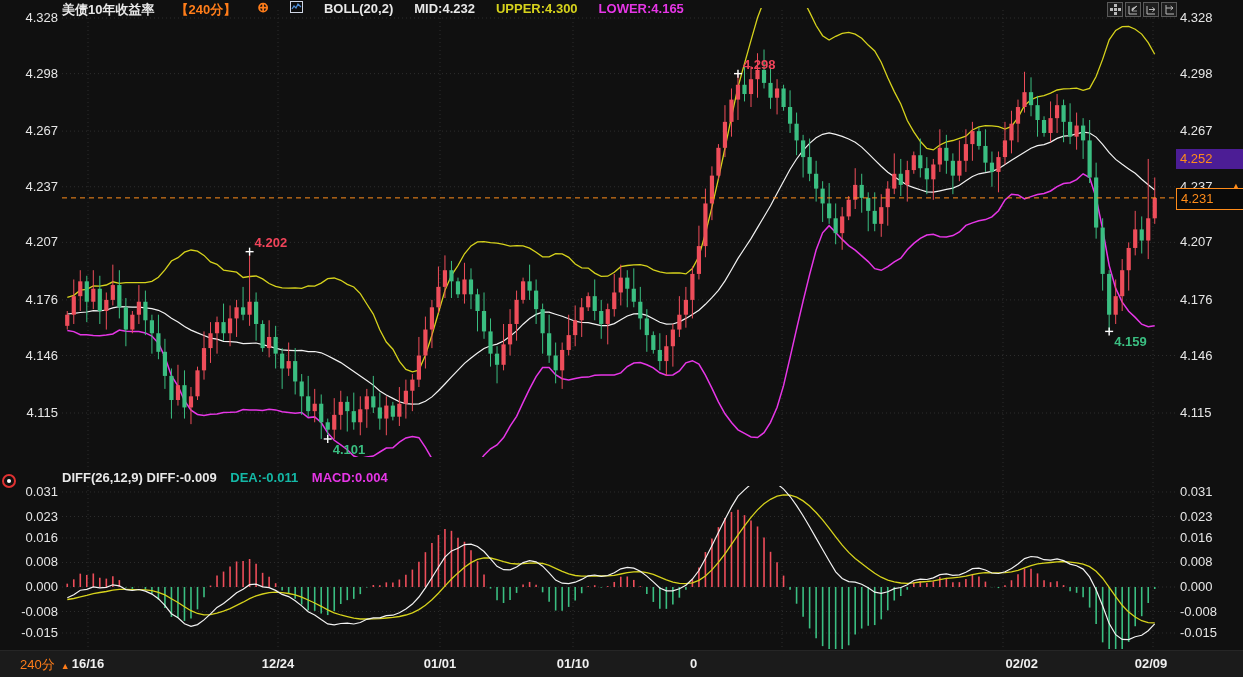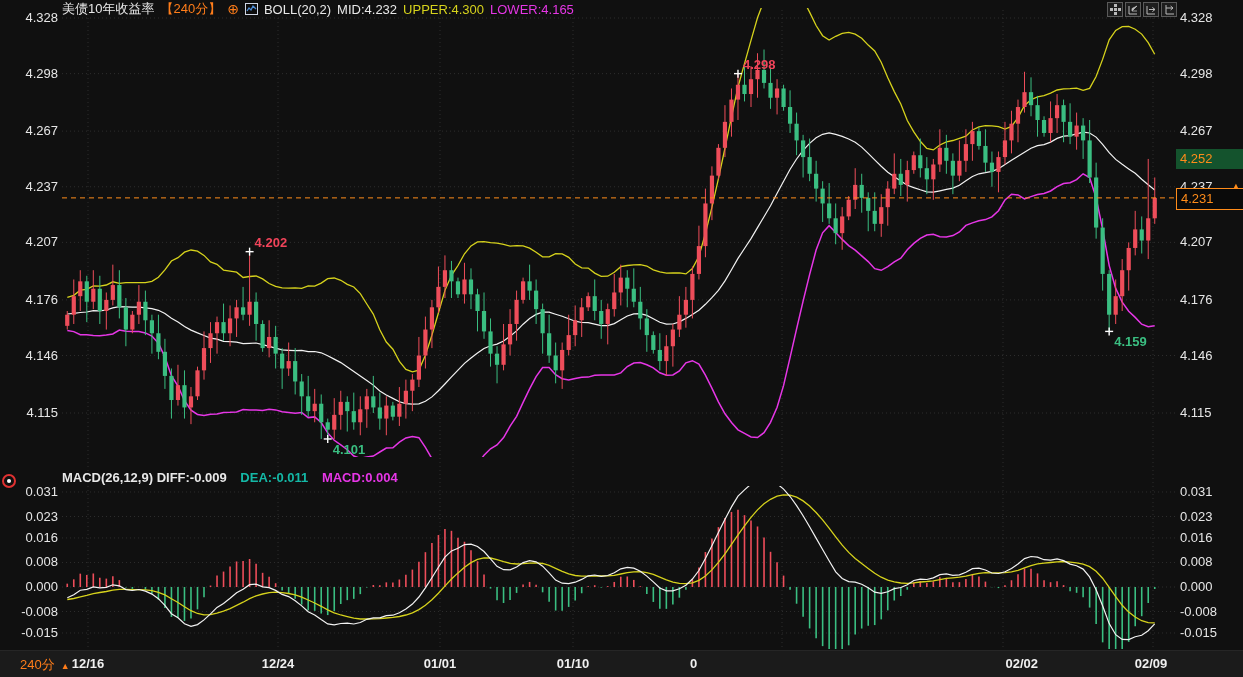--- a/index.html
+++ b/index.html
@@ -1,41 +1,41 @@
 <!DOCTYPE html>
 <html><head>
 <meta charset="utf-8">
 <style>
   html,body{margin:0;padding:0;background:#0c0c0c;}
   .app{position:relative;width:1243px;height:677px;background:#101010;overflow:hidden;
        font-family:"Liberation Sans",sans-serif;-webkit-font-smoothing:antialiased;}
   #chart-svg{position:absolute;left:0;top:0;}
-  .hdr{position:absolute;left:62px;top:1px;height:16px;font-size:13px;font-weight:400;
-       color:#e8e8e8;white-space:nowrap;display:flex;align-items:center;gap:6px;z-index:5;}
+  .hdr{position:absolute;left:62px;top:1px;height:16px;font-size:13px;font-weight:700;
+       color:#e8e8e8;white-space:nowrap;display:flex;gap:21px;z-index:5;}
   .hdr .tf{color:#ff7d1a;}
   .hdr .oplus{color:#ff7d1a;font-size:14px;line-height:12px;}
   .hdr .up{color:#d6d21c;}
   .hdr .lo{color:#e636e6;}
   .chart-ic{display:inline-block;width:13px;height:12px;}
   .toolbar{position:absolute;right:66px;top:2px;display:flex;gap:2px;z-index:6;}
   .tbtn{width:14px;height:13px;background:#1d1d1d;border:1px solid #5a5a5a;
         display:flex;align-items:center;justify-content:center;cursor:pointer;}
   .macd-hdr{position:absolute;left:62px;top:470px;font-size:13px;font-weight:600;
         color:#e8e8e8;white-space:nowrap;z-index:5;}
   .macd-hdr .dea{color:#14b8a6;margin-left:10px;}
   .macd-hdr .mac{color:#e636e6;margin-left:10px;}
   .alert-ic{position:absolute;left:2px;top:474px;width:10px;height:10px;border:2px solid #e03131;
         border-radius:50%;box-shadow:0 0 0 1px #101010;z-index:5;}
   .alert-ic:after{content:"";position:absolute;left:3px;top:3px;width:4px;height:4px;
         background:#fff;border-radius:50%;}
   .alab{position:absolute;font-size:13px;color:#e6e6e6;z-index:4;line-height:16px;}
   .alab.l{left:0;width:58px;text-align:right;}
   .alab.r{left:1180px;text-align:left;}
   .badge{position:absolute;left:1176px;width:64px;height:20px;line-height:20px;z-index:6;
-        font-size:13px;padding-left:4px;color:#ff8c1a;background:#14532d;}
+        font-size:13px;padding-left:4px;color:#ff8c1a;background:#4c1d95;}
   .badge.cur{border:1px solid #ff8c1a;background:#0a0a0a;}
   .cur-arrow{position:absolute;left:1230px;width:12px;text-align:center;color:#ff8c1a;
         font-size:9px;z-index:6;}
   .footer{position:absolute;left:0;top:650px;width:1243px;height:27px;background:#1b1b1b;
         border-top:1px solid #262626;z-index:5;}
   .tf-sel{position:absolute;left:20px;top:5px;color:#ff7d1a;font-size:13px;font-weight:400;cursor:pointer;}
   .tf-sel .tri{font-size:9px;margin-left:6px;}
   .xtick{position:absolute;top:5px;width:70px;margin-left:-35px;text-align:center;
         color:#f0f0f0;font-size:13px;font-weight:600;}
   .hidden0{position:absolute;left:690px;top:5px;color:#f0f0f0;font-size:13px;font-weight:600;}
@@ -650,21 +650,21 @@
     </span>
     <span class="tbtn">
       <svg width="11" height="11" viewBox="0 0 11 11">
           <polyline points="2,1 2,10 10,10" fill="none" stroke="#bbb"></polyline>
           <path d="M2 4 L9 4 M9 4 L6.6 2 M9 4 L6.6 6" stroke="#bbb" fill="none" stroke-width="1"></path>
         </svg>
     </span>
   </div>
 
   <div class="macd-hdr">
-    <span>MACD(26,12,9)</span>
+    <span>DIFF(26,12,9)</span>
     <span>DIFF:-0.009</span>
     <span class="dea">DEA:-0.011</span>
     <span class="mac">MACD:0.004</span>
   </div>
 
   <span class="alert-ic"></span>
 
   <div id="axis-labels">
       <div class="alab l" style="top: 10px;">4.328</div>
       <div class="alab r" style="top: 10px;">4.328</div>
@@ -699,16 +699,16 @@
     </div>
 
   <div class="badge" id="badge-high" style="top: 148.939px;">4.252</div>
   <div class="badge cur" id="badge-cur" style="top: 187.883px;">4.231</div>
   <div class="cur-arrow" id="cur-arrow" style="top: 180.883px;">▲</div>
 
 
   <div class="footer">
     <span class="tf-sel"><span>240分</span><span class="tri">▲</span></span>
     <span class="hidden0">0</span>
-    <span id="xticks"><span class="xtick" style="left: 88px;">12/16</span><span class="xtick" style="left: 278px;">12/24</span><span class="xtick" style="left: 440px; text-align: center;">01/01</span><span class="xtick" style="left: 573px;">01/10</span><span class="xtick" style="left: 1003px; text-align: right;">02/02</span><span class="xtick" style="left: 1151px;">02/09</span></span>
+    <span id="xticks"><span class="xtick" style="left: 88px;">16/16</span><span class="xtick" style="left: 278px;">12/24</span><span class="xtick" style="left: 440px; text-align: center;">01/01</span><span class="xtick" style="left: 573px;">01/10</span><span class="xtick" style="left: 1003px; text-align: right;">02/02</span><span class="xtick" style="left: 1151px;">02/09</span></span>
   </div>
 
 </div>
 
 </body></html>

